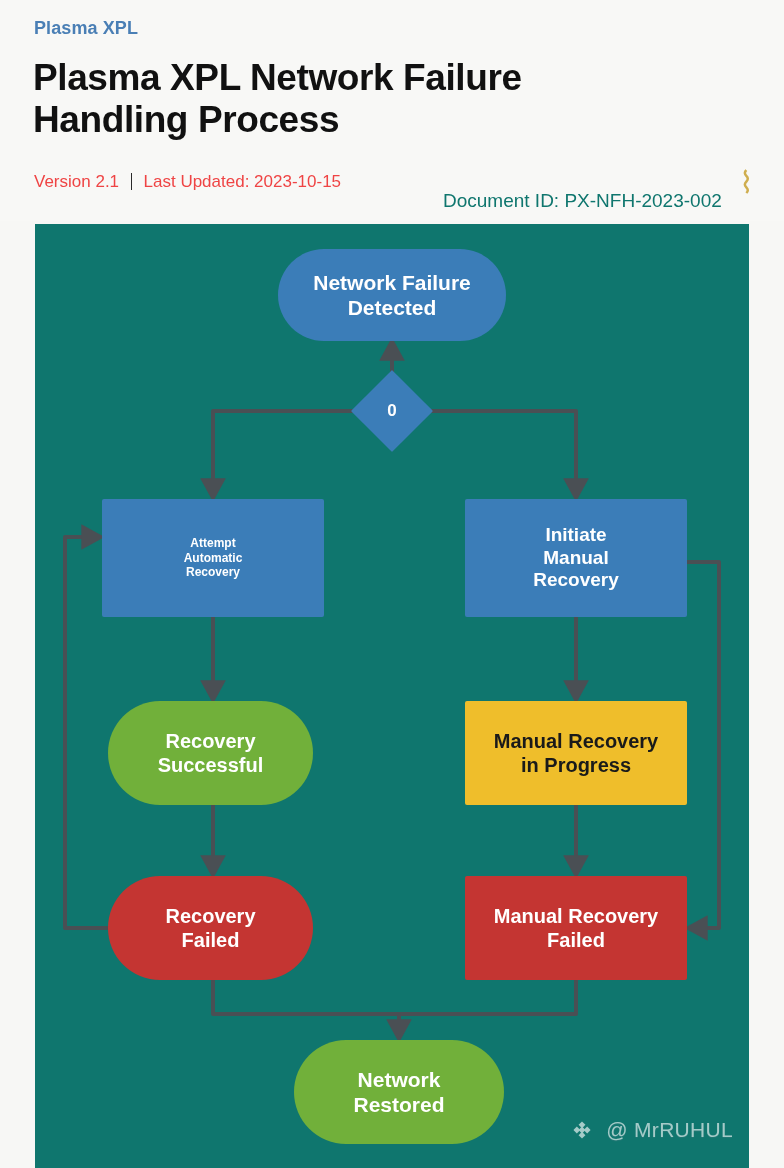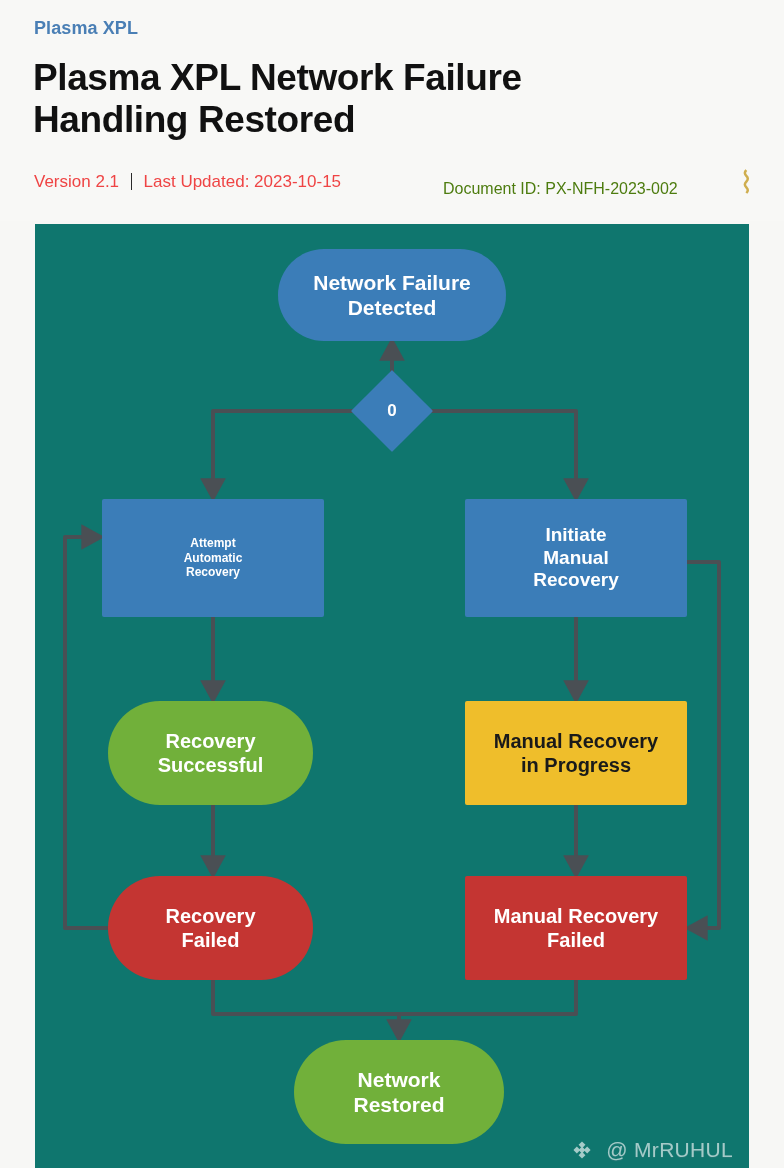--- a/index.html
+++ b/index.html
@@ -64,23 +64,23 @@
     display: inline-block;
     width: 1px;
     height: 17px;
     background: #2a2a2a;
     margin: 0 7px;
     vertical-align: -3px;
   }
 
   #meta-docid {
     position: absolute;
-    left: 409px; top: 8px;
-    font-size: 16px;
-    color: #4d7c0f;
+    left: 409px; top: 18px;
+    font-size: 19px;
+    color: #0f766e;
     white-space: nowrap;
   }
 
   #docid-ornament {
     position: absolute;
     left: 739px; top: 166px;
     width: 15px; height: 34px;
     color: #cfae4f;
     font-size: 30px;
     line-height: 34px;
@@ -156,21 +156,21 @@
     justify-content: center;
     color: #ffffff;
     font-size: 17px;
     font-weight: bold;
     z-index: 4;
   }
 
   
   #watermark {
     position: absolute;
-    right: 16px; bottom: 6px;
+    right: 16px; bottom: 26px;
     display: flex;
     align-items: center;
     gap: 13px;
     z-index: 6;
     opacity: 0.62;
   }
   #watermark-logo { width: 22px; height: 22px; display: block; }
   #watermark-text {
     font-size: 21px;
     color: #ffffff;
@@ -179,21 +179,21 @@
     text-shadow: 0 1px 1px rgba(120,130,145,0.35);
   }
 </style>
 </head>
 <body>
 
 <div id="header">
 
   <div id="brand-label">Plasma XPL</div>
 
-  <h1 id="page-title">Plasma XPL Network Failure Handling Restored</h1>
+  <h1 id="page-title">Plasma XPL Network Failure Handling Process</h1>
 
   <div id="meta-row">
     <div id="meta-left">
       <span>Version 2.1</span>
       <span id="meta-sep"></span>
       <span>Last Updated: 2023-10-15</span>
     </div>
     <div id="meta-docid">Document ID: PX-NFH-2023-002</div>
   </div>
 

